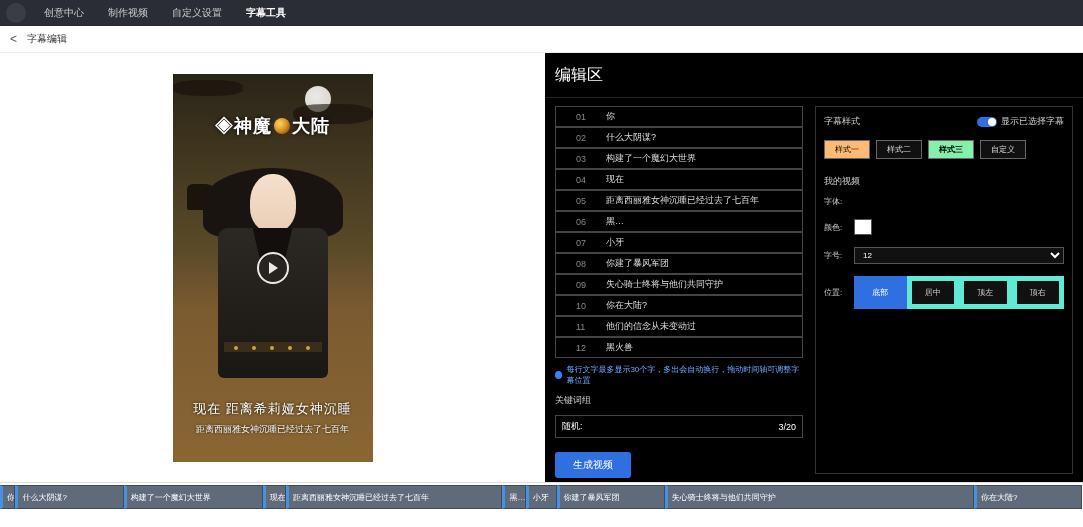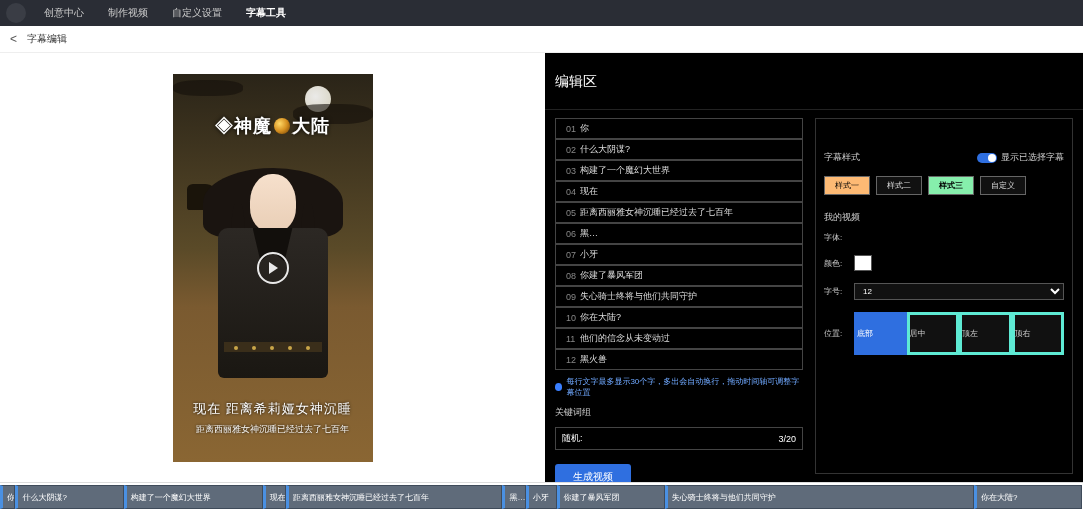--- a/index.html
+++ b/index.html
@@ -30,45 +30,45 @@
   .jacket{width:110px;height:150px;background:linear-gradient(180deg,#2c2824,#1a1712);margin:-4px auto 0;border-radius:10px 10px 6px 6px;position:relative;}
   .collar{position:absolute;top:0;left:50%;transform:translateX(-50%);width:40px;height:34px;background:#120f0c;clip-path:polygon(0 0,100% 0,80% 100%,50% 70%,20% 100%);}
   .belt{position:absolute;bottom:26px;left:6px;right:6px;height:10px;background:#3a2e1a;}
   .stud{position:absolute;bottom:28px;width:4px;height:4px;background:#c9a648;border-radius:50%;}
   .play{position:absolute;top:50%;left:50%;transform:translate(-50%,-50%);width:28px;height:28px;border:2px solid rgba(255,255,255,.9);border-radius:50%;display:flex;align-items:center;justify-content:center;cursor:pointer;}
   .play::after{content:"";border-left:9px solid rgba(255,255,255,.9);border-top:6px solid transparent;border-bottom:6px solid transparent;margin-left:2px;}
   .subov{position:absolute;left:0;right:0;text-align:center;color:#fff;text-shadow:0 0 3px #000;}
   .sub1{bottom:44px;font-size:13px;letter-spacing:1px;}
   .sub2{bottom:26px;font-size:9px;opacity:.95;}
   .right{flex:1;background:#000;display:flex;flex-direction:column;position:relative;overflow:hidden;}
-  .rhead{height:24px;line-height:24px;padding:16px 10px;border-bottom:1px solid #222;font-size:14px;}
+  .rhead{height:24px;line-height:24px;padding:10px 10px;border-bottom:1px solid #222;font-size:16px;}
   .rbody{flex:1;overflow:auto;padding:8px 10px;display:flex;gap:12px;}
   .col{display:flex;flex-direction:column;gap:6px;}
   .colL{flex:0 0 248px;}
   .colR{flex:1;border:1px solid #333;padding:8px;}
-  .line{border:1px solid #444;padding:3px 10px;font-size:9px;color:#ddd;display:flex;align-items:center;gap:0;cursor:text;}
+  .line{border:1px solid #444;padding:3px 20px;font-size:9px;color:#ddd;display:flex;align-items:center;gap:16px;cursor:text;}
   .ln{color:#888;flex:0 0 14px;}
   .tip{font-size:8px;color:#6fa8ff;display:flex;align-items:center;gap:4px;}
   .tip::before{content:"";width:8px;height:8px;background:#3a7fff;border-radius:50%;display:inline-block;}
   .grplab{font-size:9px;color:#ccc;margin:2px 0;}
   .kwrow{border:1px solid #444;padding:4px 6px;font-size:9px;display:flex;justify-content:space-between;align-items:center;}
   .genbtn{background:#2f6fe0;border:none;color:#fff;padding:6px 18px;font-size:10px;border-radius:3px;cursor:pointer;margin:8px 0 4px;align-self:flex-start;}
-  .sect{font-size:9px;color:#ccc;display:flex;justify-content:space-between;align-items:center;margin-bottom:6px;margin-top:24px;}
+  .sect{font-size:9px;color:#ccc;display:flex;justify-content:space-between;align-items:center;margin-bottom:6px;}
   .toggle{width:20px;height:10px;background:#2f6fe0;border-radius:6px;position:relative;display:inline-block;vertical-align:middle;margin-right:4px;}
   .toggle::after{content:"";position:absolute;right:1px;top:1px;width:8px;height:8px;background:#fff;border-radius:50%;}
   .btnrow{display:flex;flex-wrap:wrap;gap:6px;margin-bottom:8px;}
   .sbtn{border:1px solid #666;padding:3px 10px;font-size:8px;background:#111;color:#ddd;cursor:pointer;}
   .sbtn.a1{background:#fdba74;color:#000;}
   .sbtn.a3{background:#86efac;color:#000;font-weight:bold;}
   .frow{display:flex;align-items:center;gap:6px;margin-bottom:6px;font-size:8px;}
   .flab{flex:0 0 24px;color:#ccc;}
   .sel{flex:1;background:#111;border:1px solid #555;color:#fff;font-size:8px;padding:2px 4px;}
   .swatch{width:16px;height:14px;background:#fff;border:1px solid #555;cursor:pointer;}
   .seg{display:flex;flex:1;}
-  .segb{flex:1;border:3px solid #5eead4;text-align:left;padding:13px 0;font-size:8px;background:#111;color:#ccc;cursor:pointer;}
+  .segb{flex:1;border:5px solid #5eead4;text-align:center;padding:6px 0;font-size:8px;background:#111;color:#ccc;cursor:pointer;}
   .segb.active{background:#2f6fe0;color:#fff;border-color:#2f6fe0;}
   .timeline{height:46px;background:#fff;position:relative;border-top:1px solid #ddd;}
   .ruler{height:14px;position:relative;font-size:8px;color:#888;}
   .tick{position:absolute;top:1px;}
   .tracks{height:30px;position:relative;}
   .clip{position:absolute;top:2px;height:24px;background:#5f6b7a;border:1px solid #3f4b5a;border-left:3px solid #4a90e2;color:#fff;font-size:8px;padding:6px 4px 0 4px;overflow:hidden;white-space:nowrap;box-sizing:border-box;}
 </style>
 </head>
 <body>
 

